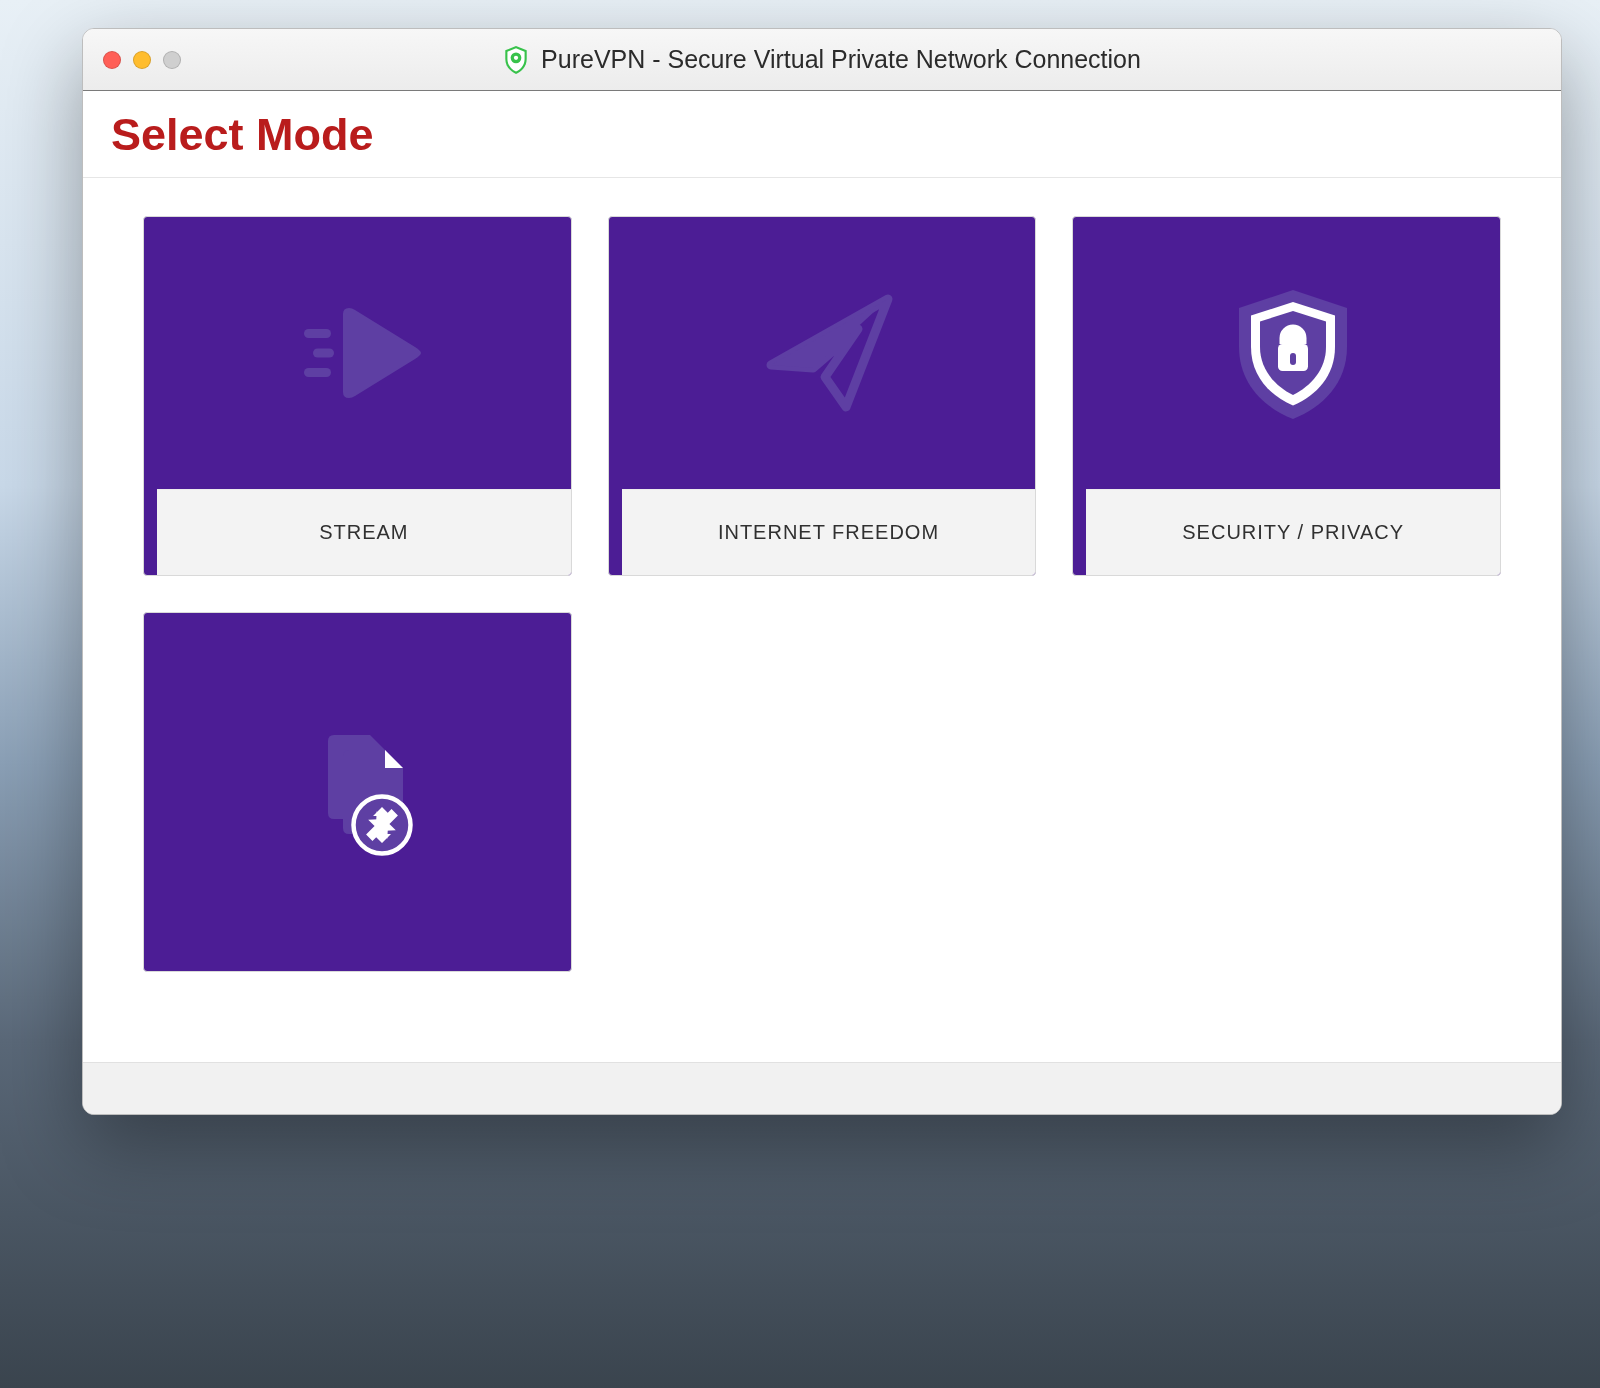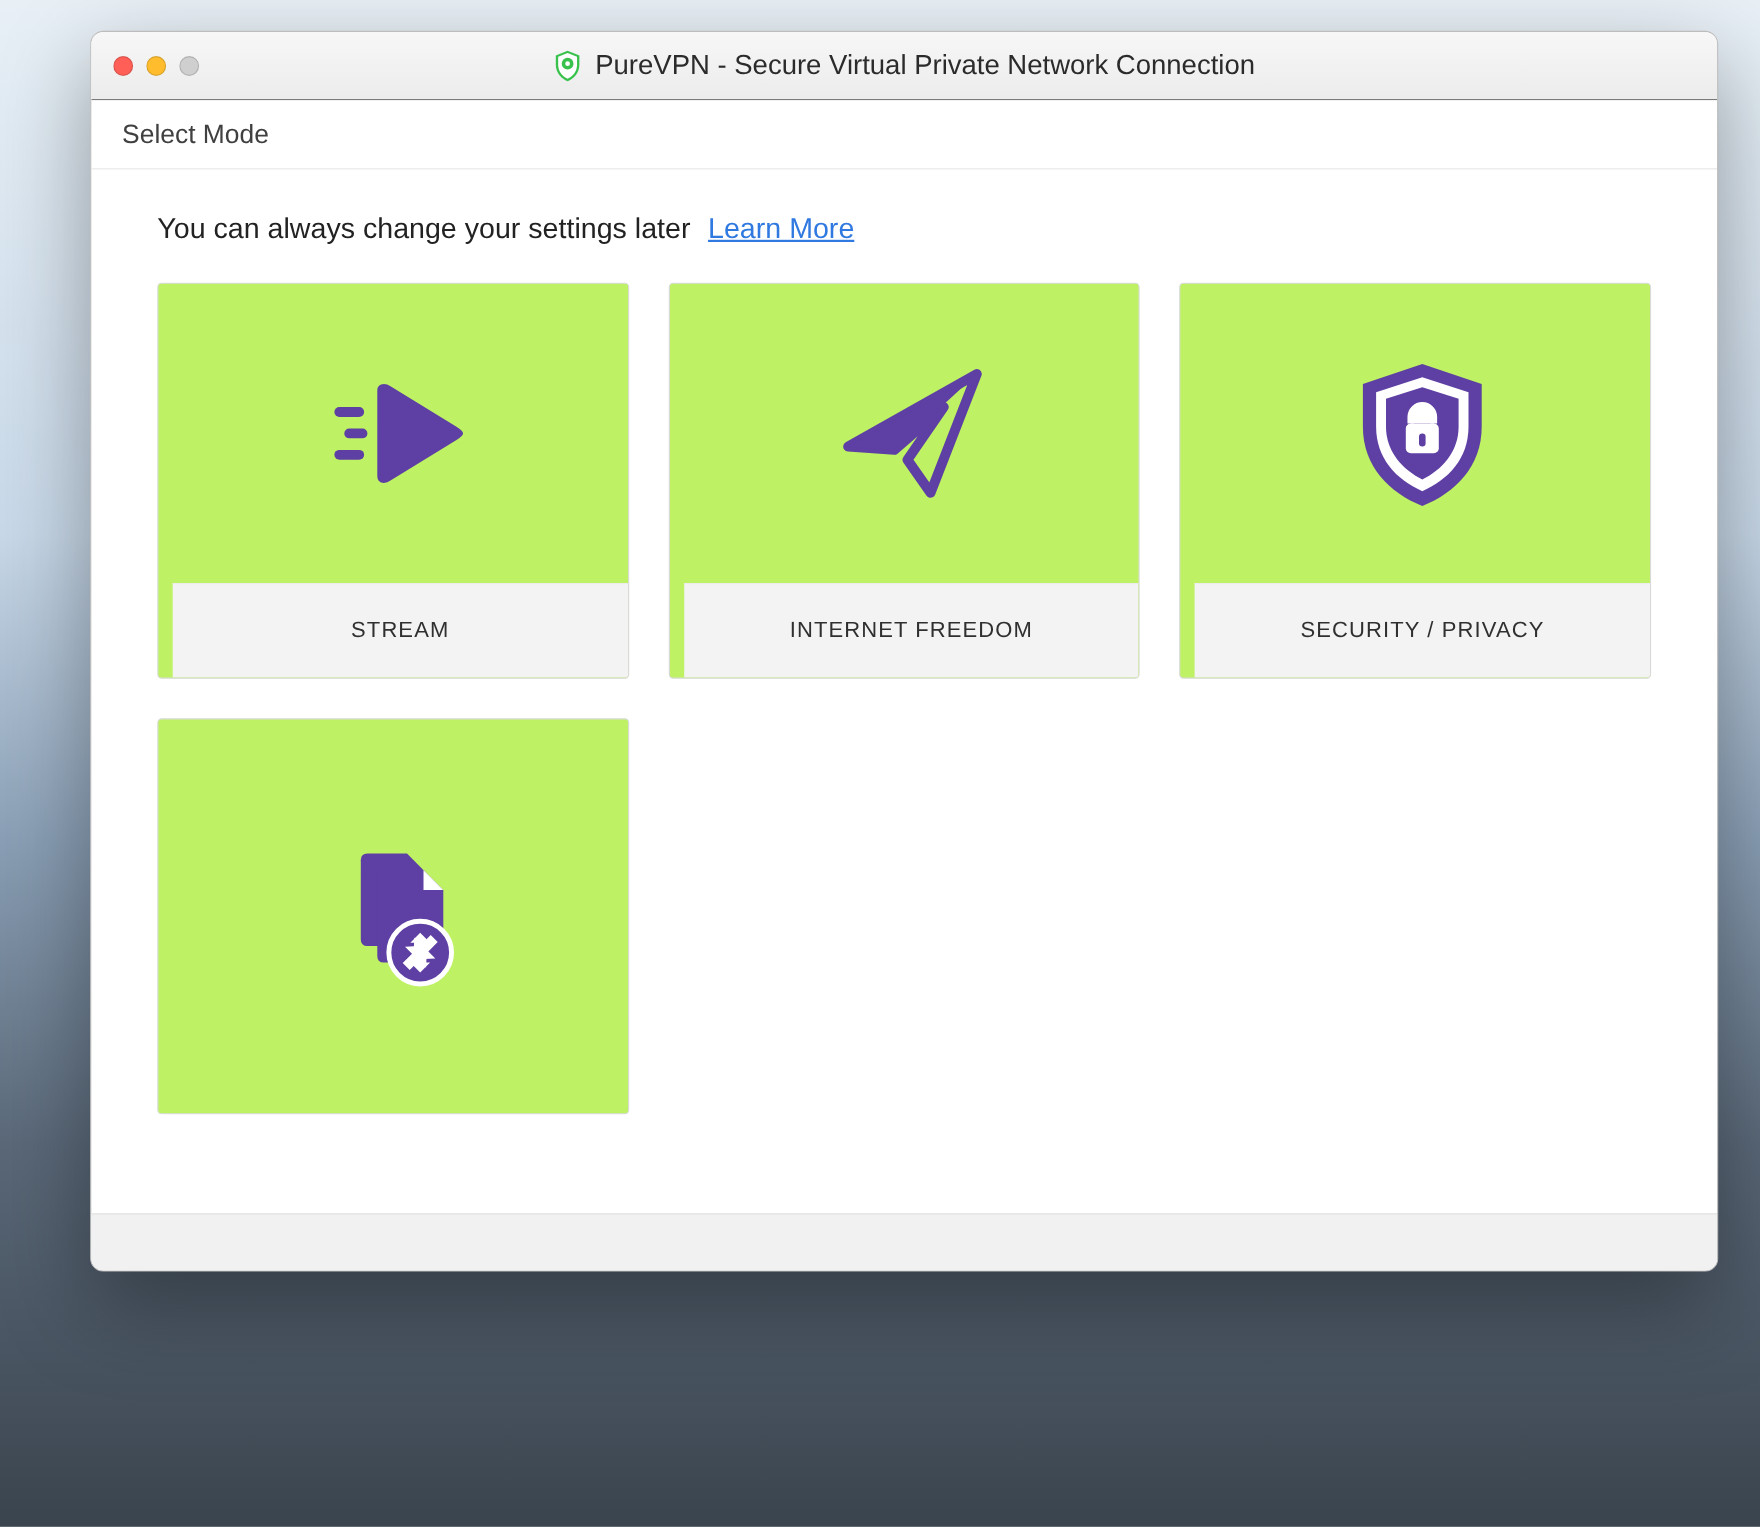--- a/index.html
+++ b/index.html
@@ -48,38 +48,38 @@
     gap: 12px;
     pointer-events: none;
   }
   .title-text { font-size: 25px; font-weight: 500; color: #2b2b2b; }
   .app-logo { width: 26px; height: 30px; }
 
   .heading-bar {
     padding: 18px 28px 16px 28px;
     border-bottom: 1px solid #e6e6e6;
   }
-  .heading-text { font-size: 24px; font-weight: 400; color: #404040; }
+  .heading-text { font-size: 45px; font-weight: 700; color: #b91c1c; }
 
   .content { padding: 38px 60px 90px 60px; }
 
   .hint-row { display: flex; align-items: baseline; gap: 16px; margin-bottom: 34px; }
   .hint-text { font-size: 26px; color: #222; }
   .learn-more { font-size: 26px; color: #2f79e0; text-decoration: underline; cursor: pointer; }
 
   .cards {
     display: grid;
     grid-template-columns: repeat(3, 1fr);
     gap: 36px 36px;
   }
 
   .card {
     border: 1px solid #d9d9d9;
     border-radius: 4px;
-    background: #bef264;
+    background: #4c1d95;
     overflow: hidden;
     display: flex;
     flex-direction: column;
     height: 360px;
     cursor: pointer;
     padding-left: 13px;
   }
   .card-icon-area {
     flex: 1;
     display: flex;
@@ -134,24 +134,20 @@
       <span class="title-text">PureVPN - Secure Virtual Private Network Connection</span>
     </div>
   </div>
 
   <div class="heading-bar">
     <div class="heading-text">Select Mode</div>
   </div>
 
   <div class="content">
 
-    <div class="hint-row">
-      <span class="hint-text">You can always change your settings later</span>
-      <a class="learn-more">Learn More</a>
-    </div>
 
     <div class="cards">
 
       <div class="card">
         <div class="card-icon-area">
           <svg class="icon-svg" viewBox="0 0 100 100">
             <path class="purple-fill" d="M40 20 Q36 20 36 24 L36 76 Q36 80 40 80 Q42 80 44 78.6 L84 54 Q88 51.4 88 50 Q88 48.6 84 46 L44 21.4 Q42 20 40 20 Z"></path>
             <rect class="purple-fill" x="10" y="34" width="18" height="6" rx="3"></rect>
             <rect class="purple-fill" x="16" y="47" width="14" height="6" rx="3"></rect>
             <rect class="purple-fill" x="10" y="60" width="18" height="6" rx="3"></rect>

